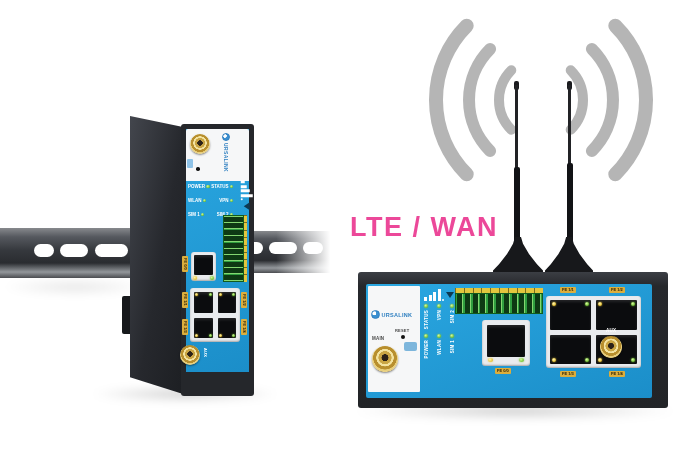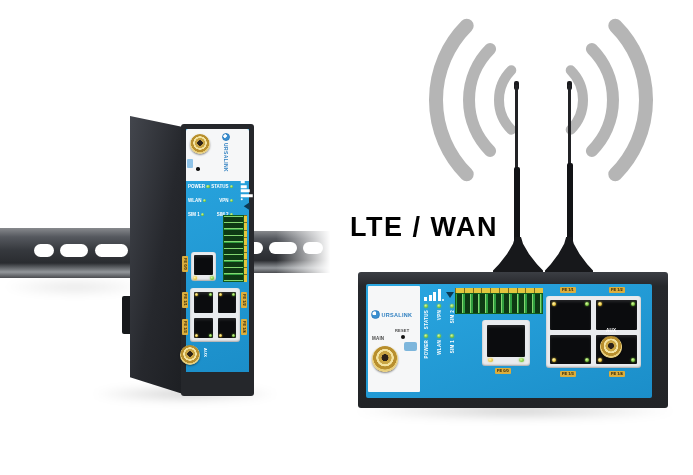--- a/index.html
+++ b/index.html
@@ -2,21 +2,21 @@
 <html><head>
 <meta charset="utf-8">
 <style>
   html,body{margin:0;padding:0;background:#fff;}
   .scene{position:relative;width:693px;height:475px;background:#fff;overflow:hidden;
          font-family:"Liberation Sans",sans-serif;}
   .abs{position:absolute;}
 
   
   .caption{position:absolute;left:350px;top:212px;font-size:27px;font-weight:700;
-           color:#000000;letter-spacing:1.5px;}
+           color:#ec4899;letter-spacing:1.5px;}
 
   
   .rail-seg{position:absolute;background:linear-gradient(180deg,#87898d 0%,#55585e 18%,#35383d 45%,#2a2c30 70%,#93979b 88%,#4a4c50 100%);}
   .slot{position:absolute;height:13px;border-radius:7px;background:#fff;}
   .rail-fade{position:absolute;inset:0;background:linear-gradient(90deg,rgba(255,255,255,0) 35%,#fff 92%);}
 
   
   .shadow{position:absolute;filter:blur(4px);background:radial-gradient(ellipse at center,rgba(0,0,0,.20),rgba(0,0,0,0) 70%);}
 
   

